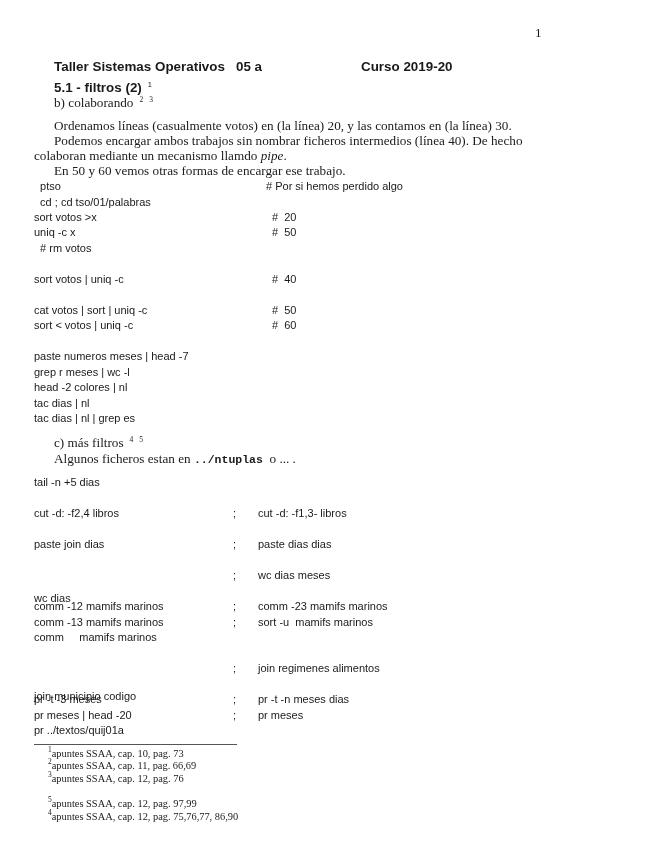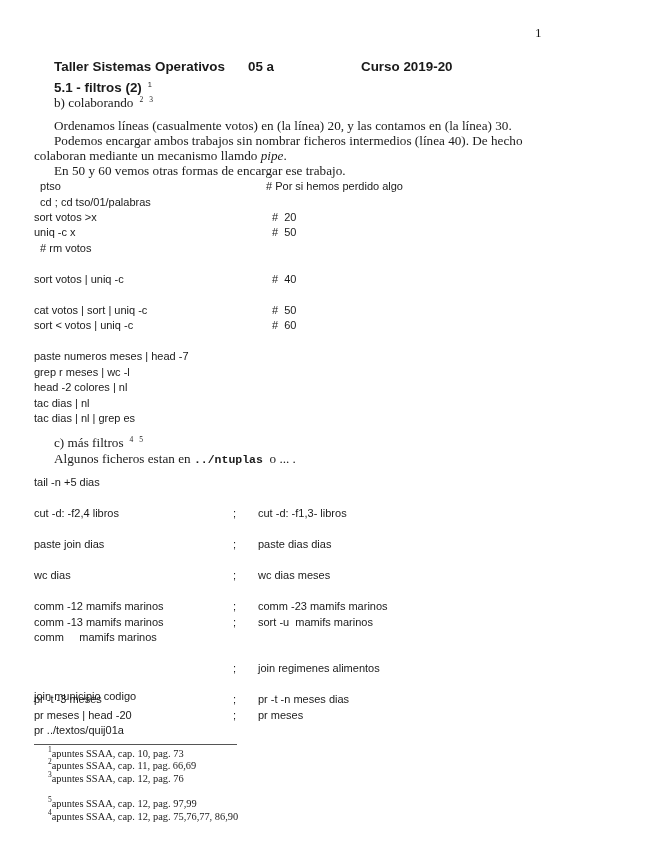--- a/index.html
+++ b/index.html
@@ -14,21 +14,21 @@
     .fnrule { position: absolute; left: 34px; top: 744px; width: 203px; height: 0; border-top: 1px solid #555; }
     i { font-style: italic; }
     .tti { font-family: "Liberation Mono", "DejaVu Sans Mono", monospace; font-size: 11.5px; font-weight: bold; }
   </style>
 </head>
 <body>
 
 <div class="ln rm" style="left:535px; top:26px;">1</div>
 
 <div class="ln bf" style="left:54px; top:60px;">Taller Sistemas Operativos</div>
-<div class="ln bf" style="left:248px; top:60px;">05 a</div>
+<div class="ln bf" style="left:236px; top:60px;">05 a</div>
 <div class="ln bf" style="left:361px; top:60px;">Curso 2019-20</div>
 
 <div class="ln bf" style="left:54px; top:81px;"><span>5.1 - filtros (2)</span><sup class="sup-gap" style="font-weight:normal">1</sup></div>
 <div class="ln rm" style="left:54px; top:96px;"><span>b) colaborando</span><sup class="sup-gap">2</sup><sup class="sup-gap">3</sup></div>
 
 <div class="ln rm" style="left:54px; top:119px;">Ordenamos líneas (casualmente votos) en (la línea) 20, y las contamos en (la línea) 30.</div>
 <div class="ln rm" style="left:54px; top:134px;">Podemos encargar ambos trabajos sin nombrar ficheros intermedios (línea 40). De hecho</div>
 <div class="ln rm" style="left:34px; top:149px;"><span>colaboran mediante un mecanismo llamdo </span><i>pipe</i><span>.</span></div>
 <div class="ln rm" style="left:54px; top:164px;">En 50 y 60 vemos otras formas de encargar ese trabajo.</div>
 
@@ -71,21 +71,21 @@
   <div class="ln tt" style="left:34px; top:477px;">tail -n +5 dias</div>
 
   <div class="ln tt" style="left:34px; top:508px;">cut -d: -f2,4 libros</div>
   <div class="ln tt" style="left:233px; top:508px;">;</div>
   <div class="ln tt" style="left:258px; top:508px;">cut -d: -f1,3- libros</div>
 
   <div class="ln tt" style="left:34px; top:539px;">paste join dias</div>
   <div class="ln tt" style="left:233px; top:539px;">;</div>
   <div class="ln tt" style="left:258px; top:539px;">paste dias dias</div>
 
-  <div class="ln tt" style="left:34px; top:570px;text-align:center;">wc dias</div>
+  <div class="ln tt" style="left:34px; top:593px;text-align:center;">wc dias</div>
   <div class="ln tt" style="left:233px; top:570px;">;</div>
   <div class="ln tt" style="left:258px; top:570px;">wc dias meses</div>
 
   <div class="ln tt" style="left:34px; top:601px;">comm -12 mamifs marinos</div>
   <div class="ln tt" style="left:233px; top:601px;">;</div>
   <div class="ln tt" style="left:258px; top:601px;">comm -23 mamifs marinos</div>
 
   <div class="ln tt" style="left:34px; top:617px;">comm -13 mamifs marinos</div>
   <div class="ln tt" style="left:233px; top:617px;">;</div>
   <div class="ln tt" style="left:258px; top:617px;">sort -u  mamifs marinos</div>

